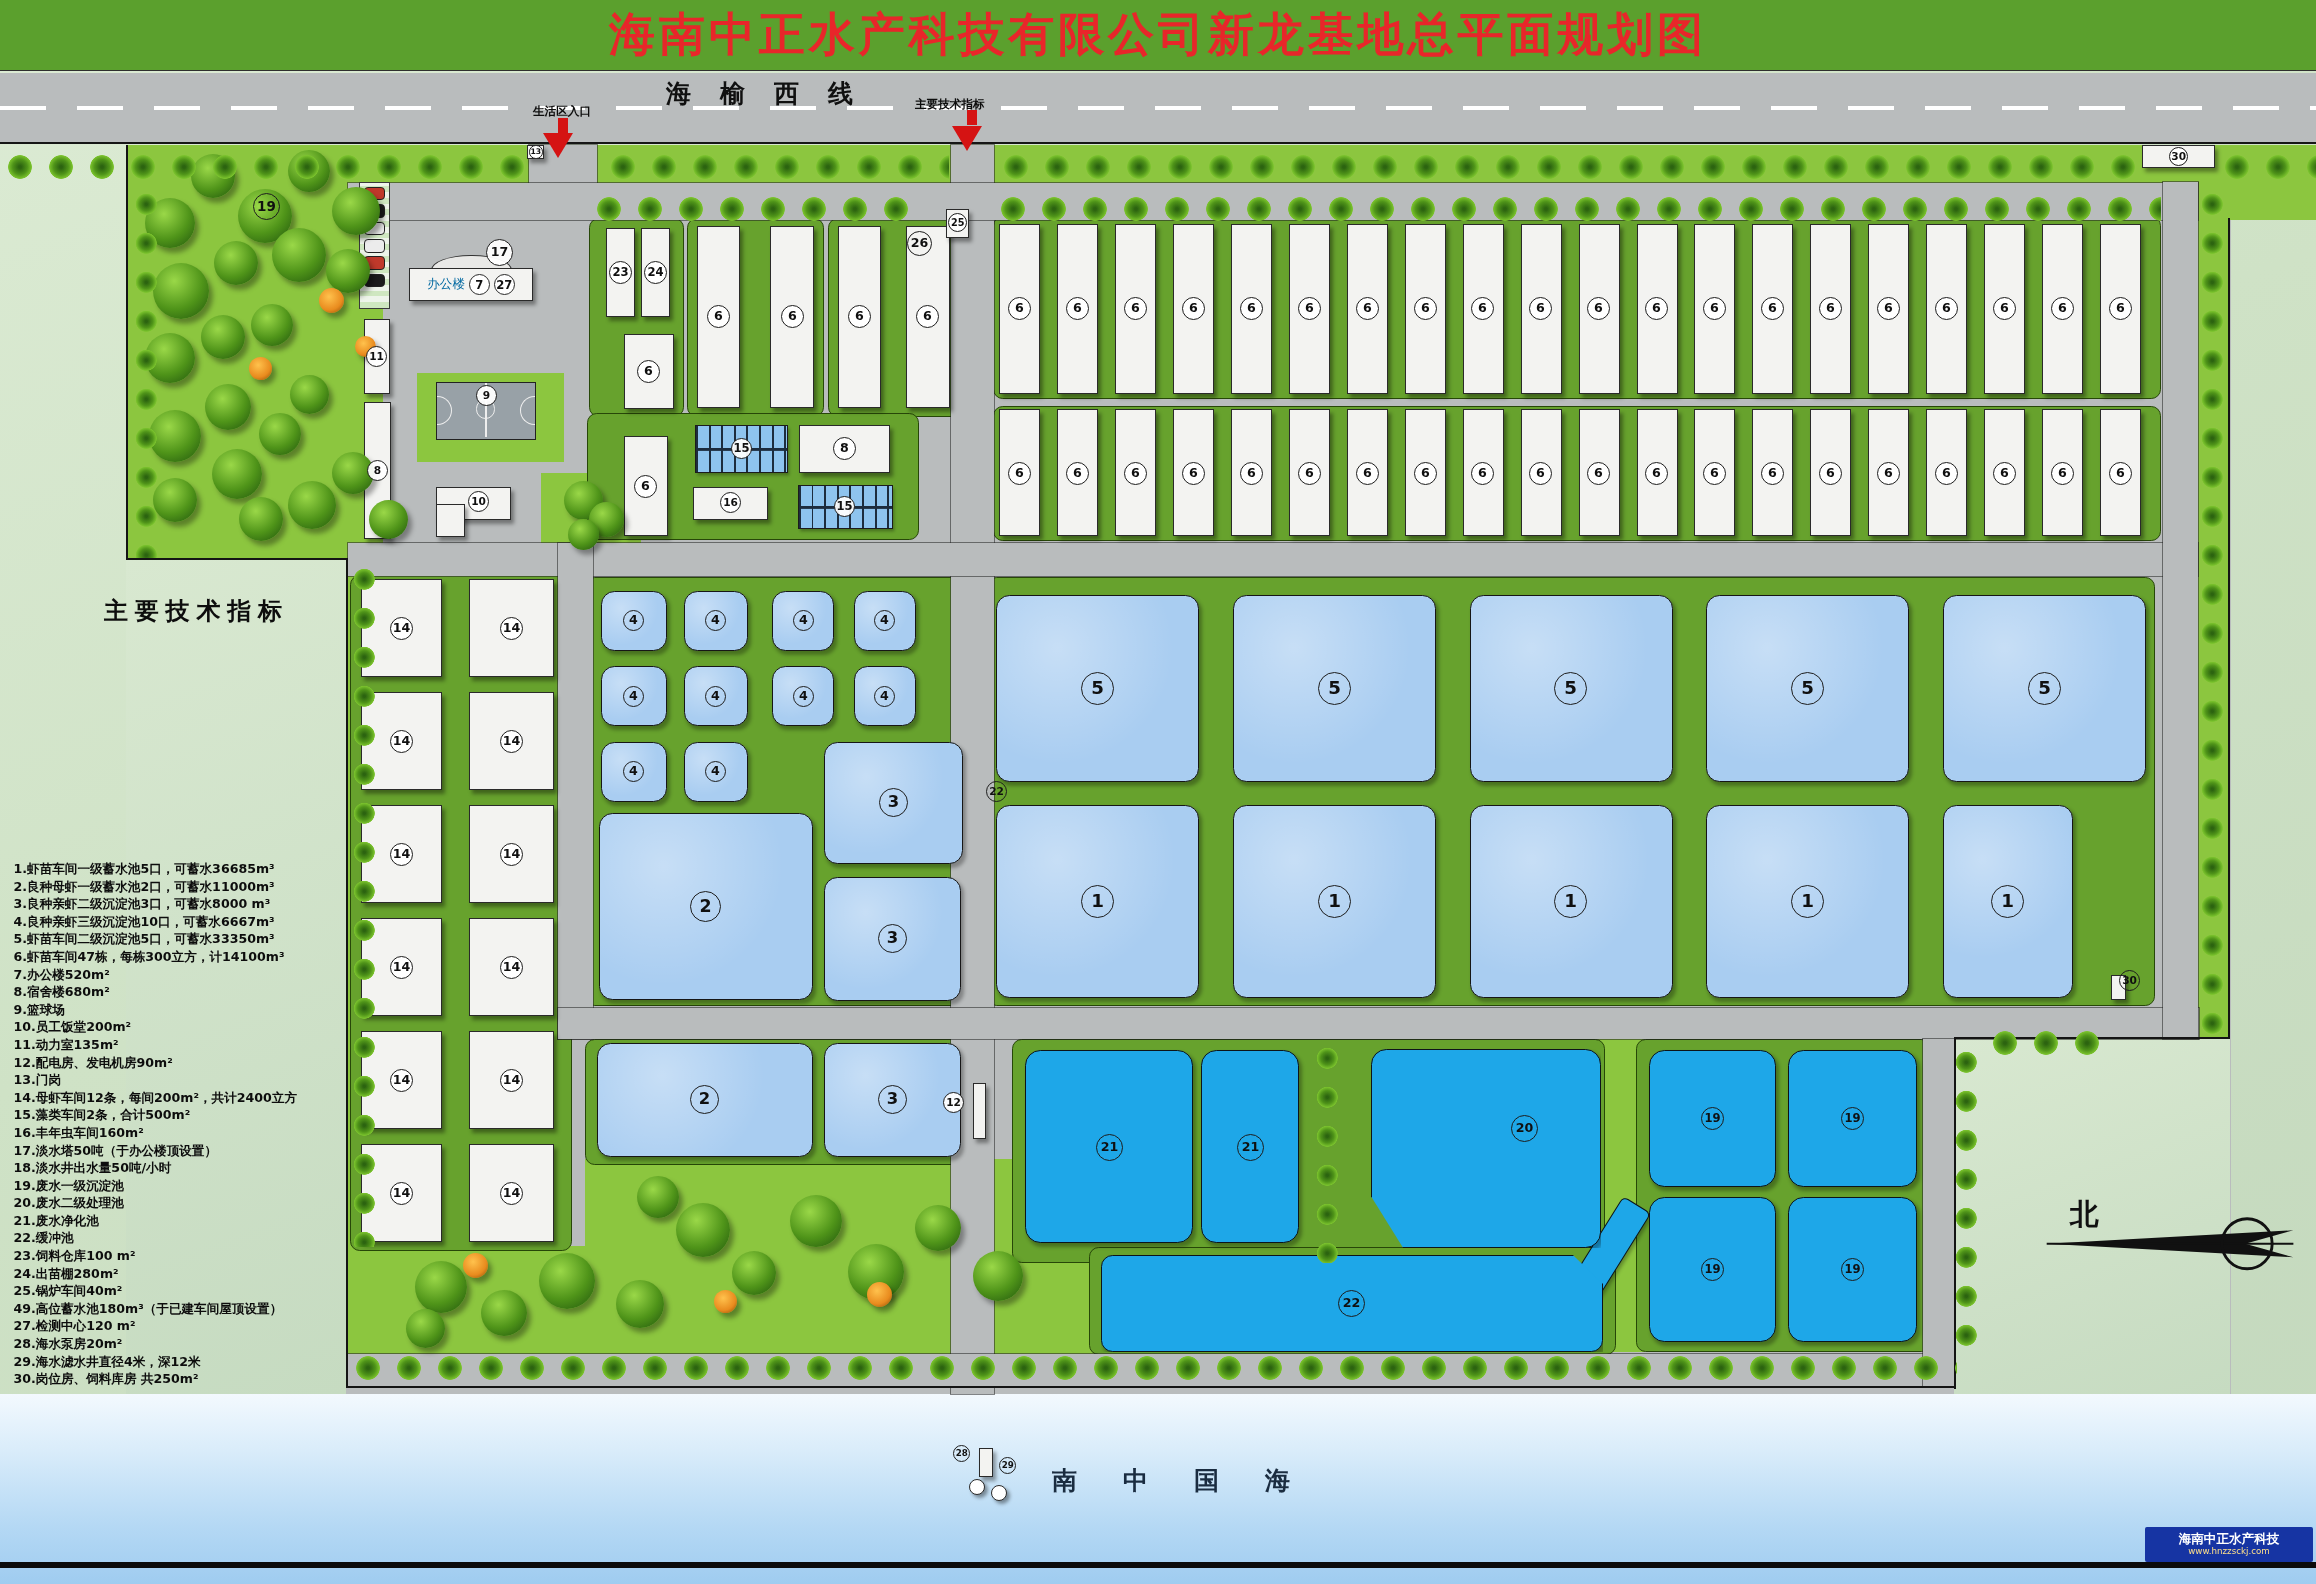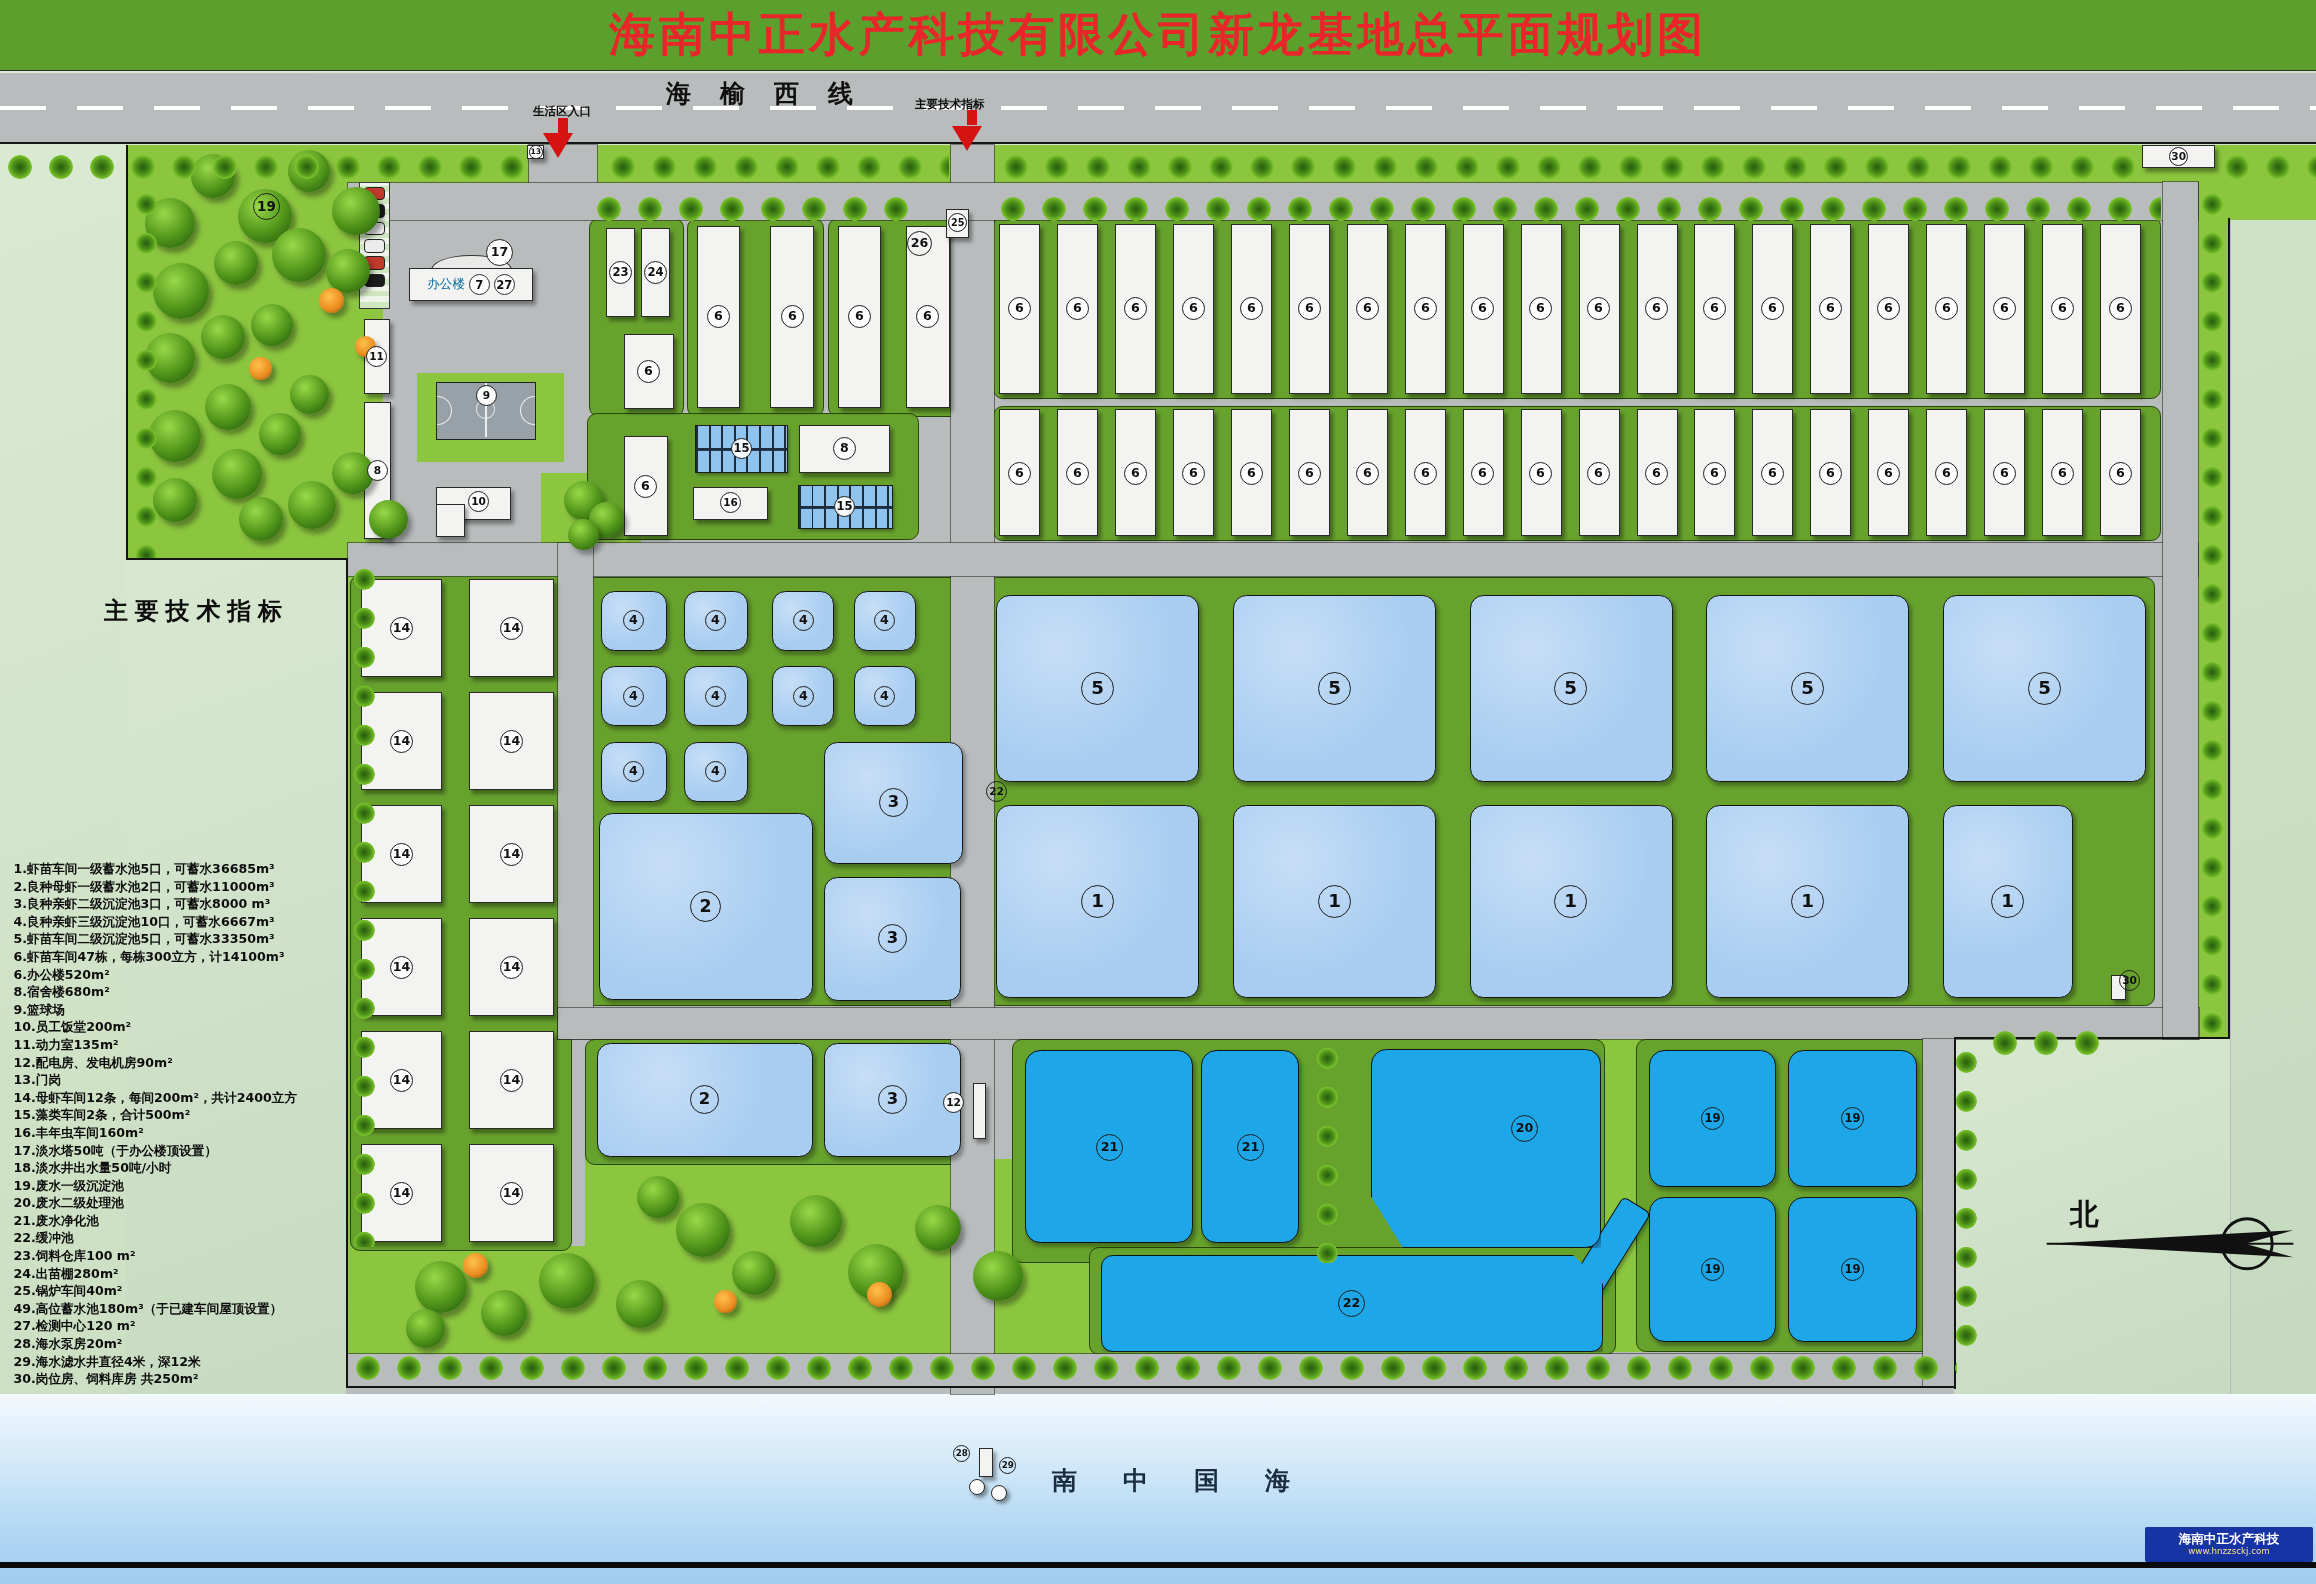--- a/index.html
+++ b/index.html
@@ -110,21 +110,21 @@
   <div class="arrowtri" style="left:952px;top:126px;"></div>
 
   <div id="ind-title">主要技术指标</div>
   <div id="legend-list">
       <div class="legend-line">1.虾苗车间一级蓄水池5口，可蓄水36685m³</div>
       <div class="legend-line">2.良种母虾一级蓄水池2口，可蓄水11000m³</div>
       <div class="legend-line">3.良种亲虾二级沉淀池3口，可蓄水8000 m³</div>
       <div class="legend-line">4.良种亲虾三级沉淀池10口，可蓄水6667m³</div>
       <div class="legend-line">5.虾苗车间二级沉淀池5口，可蓄水33350m³</div>
       <div class="legend-line">6.虾苗车间47栋，每栋300立方，计14100m³</div>
-      <div class="legend-line">6.办公楼520m²</div>
+      <div class="legend-line">7.办公楼520m²</div>
       <div class="legend-line">8.宿舍楼680m²</div>
       <div class="legend-line">9.篮球场</div>
       <div class="legend-line">10.员工饭堂200m²</div>
       <div class="legend-line">11.动力室135m²</div>
       <div class="legend-line">12.配电房、发电机房90m²</div>
       <div class="legend-line">13.门岗</div>
       <div class="legend-line">14.母虾车间12条，每间200m²，共计2400立方</div>
       <div class="legend-line">15.藻类车间2条，合计500m²</div>
       <div class="legend-line">16.丰年虫车间160m²</div>
       <div class="legend-line">17.淡水塔50吨（于办公楼顶设置）</div>

